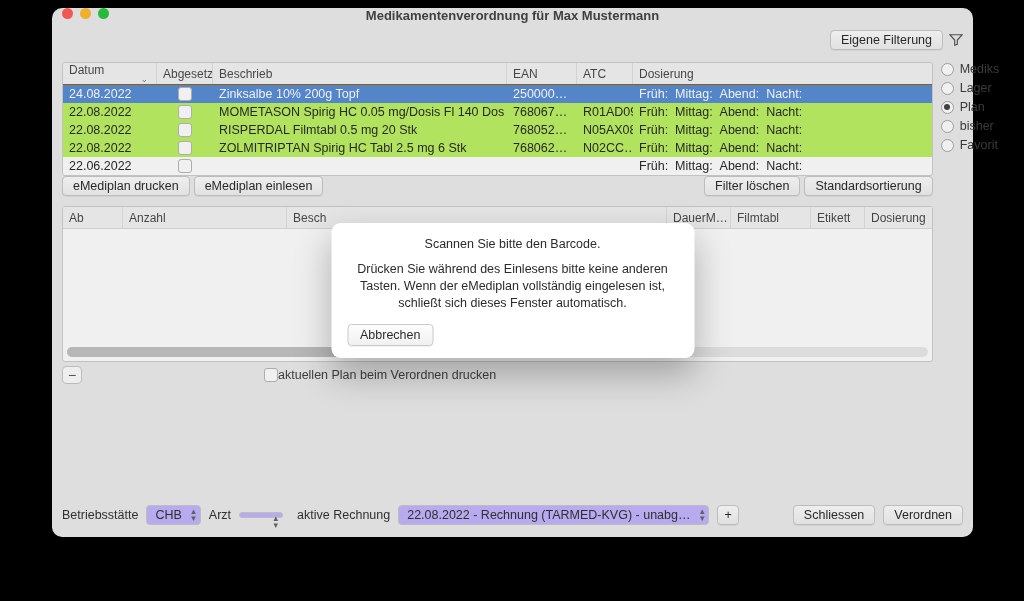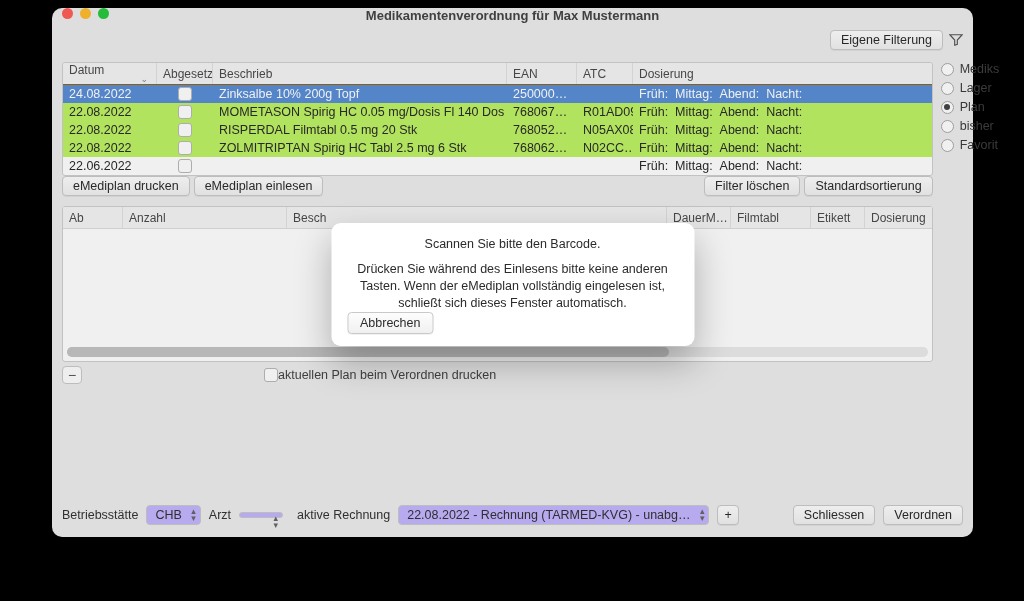--- a/index.html
+++ b/index.html
@@ -61,21 +61,21 @@
   .select .arrows { position:absolute; right:4px; top:2px; font-size:9px; color:#666; line-height:7px; }
   .select.wide{min-width:300px;}
 
   .overlay { position:absolute; inset:0; background:rgba(0,0,0,0.06); }
   .dialog {
     position:absolute; left:50%; top:215px; transform:translateX(-50%);
     width:363px; background:#fff; border-radius:9px; box-shadow:0 16px 36px rgba(0,0,0,0.28);
     padding:14px 16px 12px 16px; font-size:12.5px; color:#2b2b2b;
   }
   .dialog .l1 { text-align:center; margin-bottom:10px; }
-  .dialog .l2 { text-align:center; line-height:1.35; }
+  .dialog .l2 { text-align:center; line-height:1.35; margin-bottom:12px; }
   .dialog .btn { padding:3px 12px; }
 </style>
 </head>
 <body>
 
 <div class="window">
   <div class="titlebar">
     <div class="traffic">
       <div class="dot red"></div>
       <div class="dot yellow"></div>

